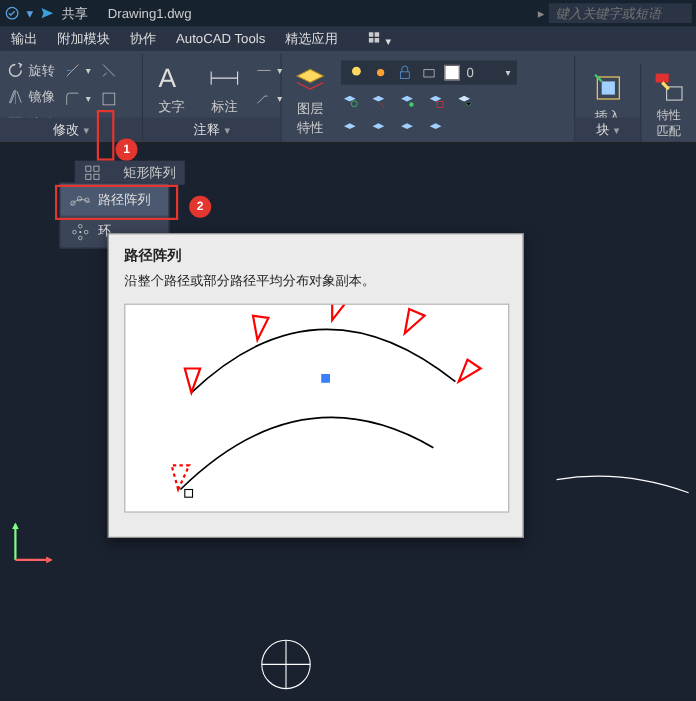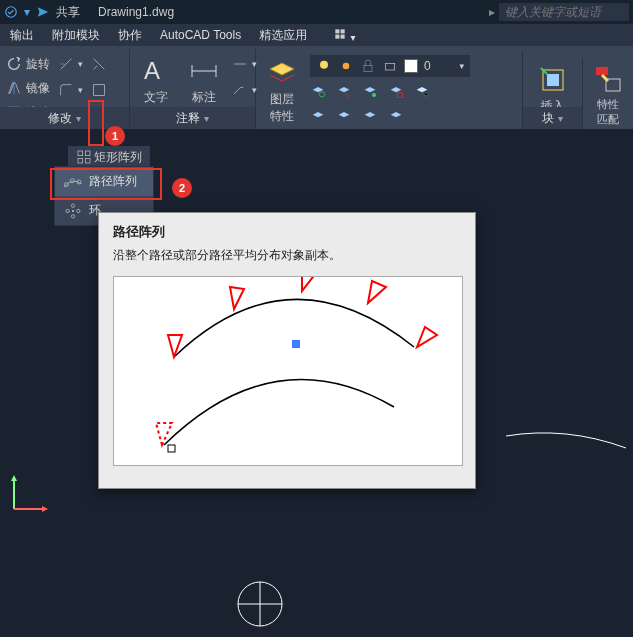--- a/index.html
+++ b/index.html
@@ -287,21 +287,21 @@
             <rect x="14" y="16" width="14" height="12" fill="none" stroke="#ccc"></rect>
             <path d="M10 12l6 6" stroke="#ffd860" stroke-width="3"></path>
           </svg>
         <span class="lbl" style="white-space:pre;font-size:11px">特性
 匹配</span>
       </div>
     </div>
   </div>
 </div>
 
-<div style="position:absolute;top:146px;left:68px;height:22px;background:#333d4f;display:flex;align-items:center;padding:0 8px;gap:2px;z-index:4">
+<div style="position:absolute;top:146px;left:68px;height:22px;background:#333d4f;display:flex;align-items:center;padding:0 8px;gap:20px;z-index:4">
   <svg width="16" height="16" viewBox="0 0 24 24">
       <rect x="3" y="3" width="7" height="7" fill="none" stroke="#ccc"></rect>
       <rect x="14" y="3" width="7" height="7" fill="none" stroke="#ccc"></rect>
       <rect x="3" y="14" width="7" height="7" fill="none" stroke="#ccc"></rect>
       <rect x="14" y="14" width="7" height="7" fill="none" stroke="#ccc"></rect>
     </svg>
   <span>矩形阵列</span>
 </div>
 
 <div class="hi" style="top:100px;left:88px;width:16px;height:46px;z-index:6"></div>

